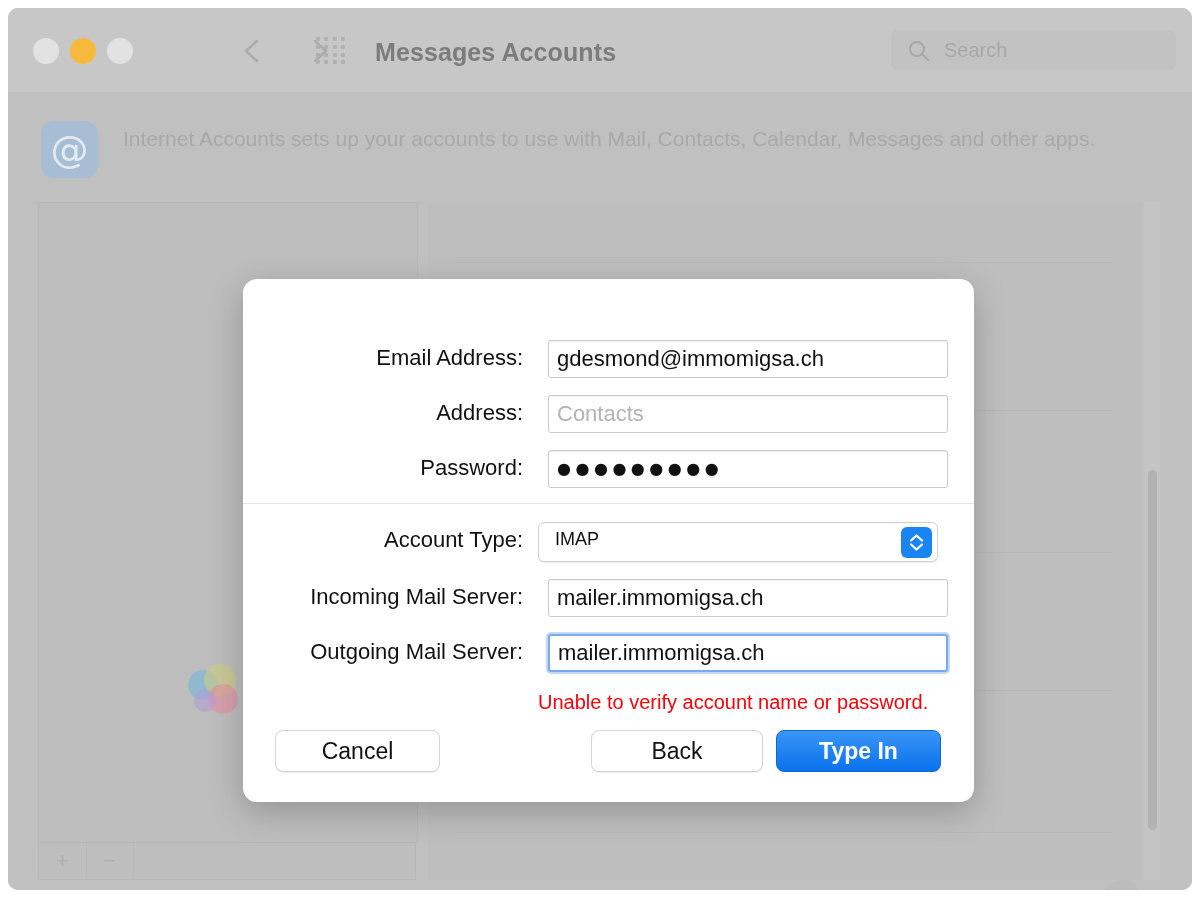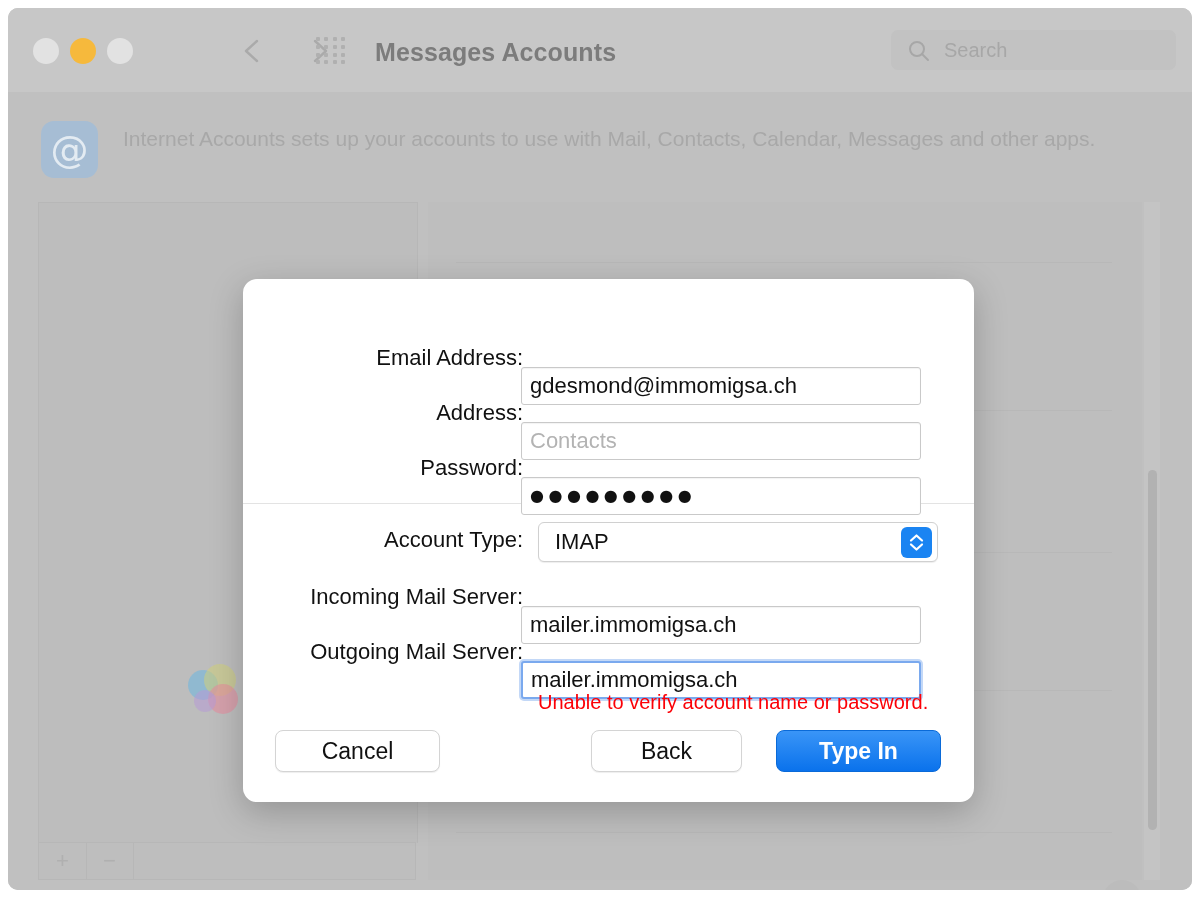--- a/index.html
+++ b/index.html
@@ -275,36 +275,35 @@
     position: absolute;
     left: 0;
     width: 280px;
     top: 5px;
     text-align: right;
     font-size: 22px;
     color: #111111;
   }
   .form-field {
     position: absolute;
-    left: 278px;
+    left: 305px;
     top: 0;
     width: 400px;
     height: 38px;
     box-sizing: border-box;
     background: #ffffff;
     border: 1px solid #c9c9c9;
     border-radius: 3px;
     box-shadow: inset 0 1px 1px rgba(0,0,0,0.05);
     font-size: 22px;
     color: #111111;
     line-height: 36px;
     padding-left: 8px;
     white-space: nowrap;
     overflow: hidden;
-    margin-top: 27px;
   }
   .form-field.placeholder { color: #b3b3b3; }
   .form-field.dots {
     font-family: "DejaVu Sans", sans-serif;
     font-size: 16px;
     letter-spacing: 4.5px;
   }
   .form-field.focused {
     border: 2px solid #7aa9ee;
     box-shadow: 0 0 0 2px rgba(122,169,238,0.45);
@@ -320,21 +319,21 @@
     box-sizing: border-box;
     background: #ffffff;
     border: 1px solid #d0d0d0;
     border-radius: 6px;
     box-shadow: 0 1px 1px rgba(0,0,0,0.07);
   }
   #popup-value {
     position: absolute;
     left: 16px;
     top: 6px;
-    font-size: 22px;
+    font-size: 18px;
     color: #111111;
   }
   #popup-stepper {
     position: absolute;
     right: 5px;
     top: 4px;
     width: 31px;
     height: 31px;
     border-radius: 6px;
     background: #1a84f2;
@@ -375,21 +374,21 @@
     top: 451px;
     width: 165px;
     background: #ffffff;
     border: 1px solid #d4d4d4;
     box-shadow: 0 1px 1px rgba(0,0,0,0.07);
     color: #111111;
   }
   #back-button {
     left: 348px;
     top: 451px;
-    width: 151px;
+    width: 172px;
     background: #ffffff;
     border: 1px solid #d4d4d4;
     box-shadow: 0 1px 1px rgba(0,0,0,0.07);
     color: #111111;
   }
   #signin-button {
     left: 533px;
     top: 451px;
     width: 165px;
     background: linear-gradient(#3a95f7, #0a72ec);

